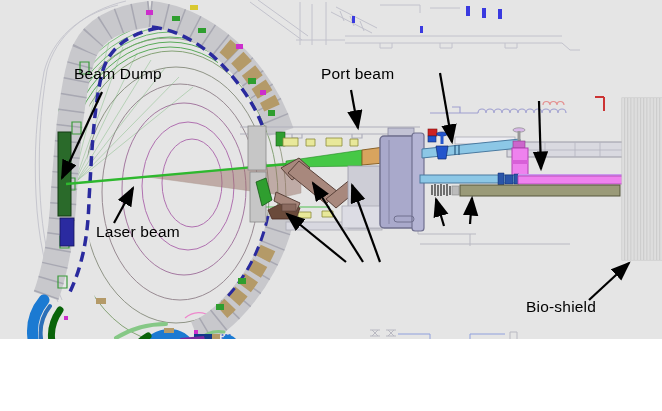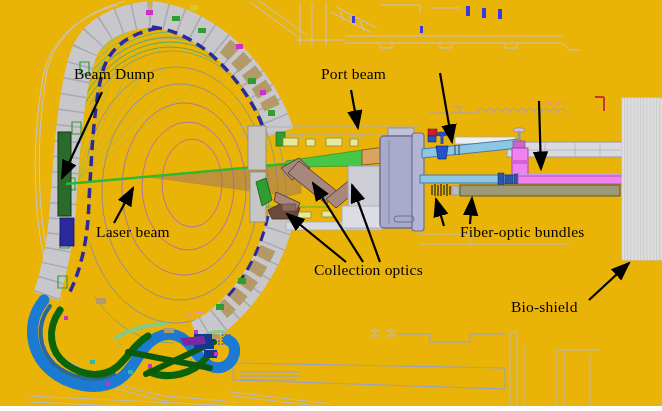--- a/index.html
+++ b/index.html
@@ -1,17 +1,17 @@
 <!DOCTYPE html>
 <html><head>
 <meta charset="utf-8">
 <style>
   html,body{margin:0;padding:0;background:#fff;}
-  #stage{position:relative;width:662px;height:406px;background:#eab308;overflow:hidden;
-         font-family:Liberation Serif, serif;}
+  #stage{position:relative;width:662px;height:339px;background:#e5e5e5;overflow:hidden;
+         font-family:Liberation Sans, sans-serif;}
   #stage svg{position:absolute;left:0;top:0;}
   .lbl{position:absolute;color:#000;font-size:15.5px;font-weight:400;white-space:nowrap;
        letter-spacing:.2px;line-height:1;}
 </style>
 </head>
 <body>
 
 <div id="stage">
 <svg width="662" height="411" viewBox="0 0 662 411">
   <defs>
@@ -178,16 +178,14 @@
     <line x1="346" y1="262" x2="287" y2="214" marker-end="url(#ah)"></line>
     <line x1="363" y1="262" x2="313" y2="183" marker-end="url(#ah)"></line>
     <line x1="380" y1="262" x2="352" y2="185" marker-end="url(#ah)"></line>
     <line x1="589" y1="300" x2="629" y2="263" marker-end="url(#ah)"></line>
   </g>
 </svg>
 
   <div class="lbl" style="left:74px;top:66px;">Beam Dump</div>
   <div class="lbl" style="left:321px;top:66px;">Port beam</div>
   <div class="lbl" style="left:96px;top:224px;">Laser beam</div>
-  <div class="lbl" style="left:314px;top:262px;">Collection optics</div>
-  <div class="lbl" style="left:460px;top:224px;">Fiber-optic bundles</div>
-  <div class="lbl" style="left:511px;top:299px;">Bio-shield</div>
+  <div class="lbl" style="left:526px;top:299px;">Bio-shield</div>
 </div>
 
 </body></html>

